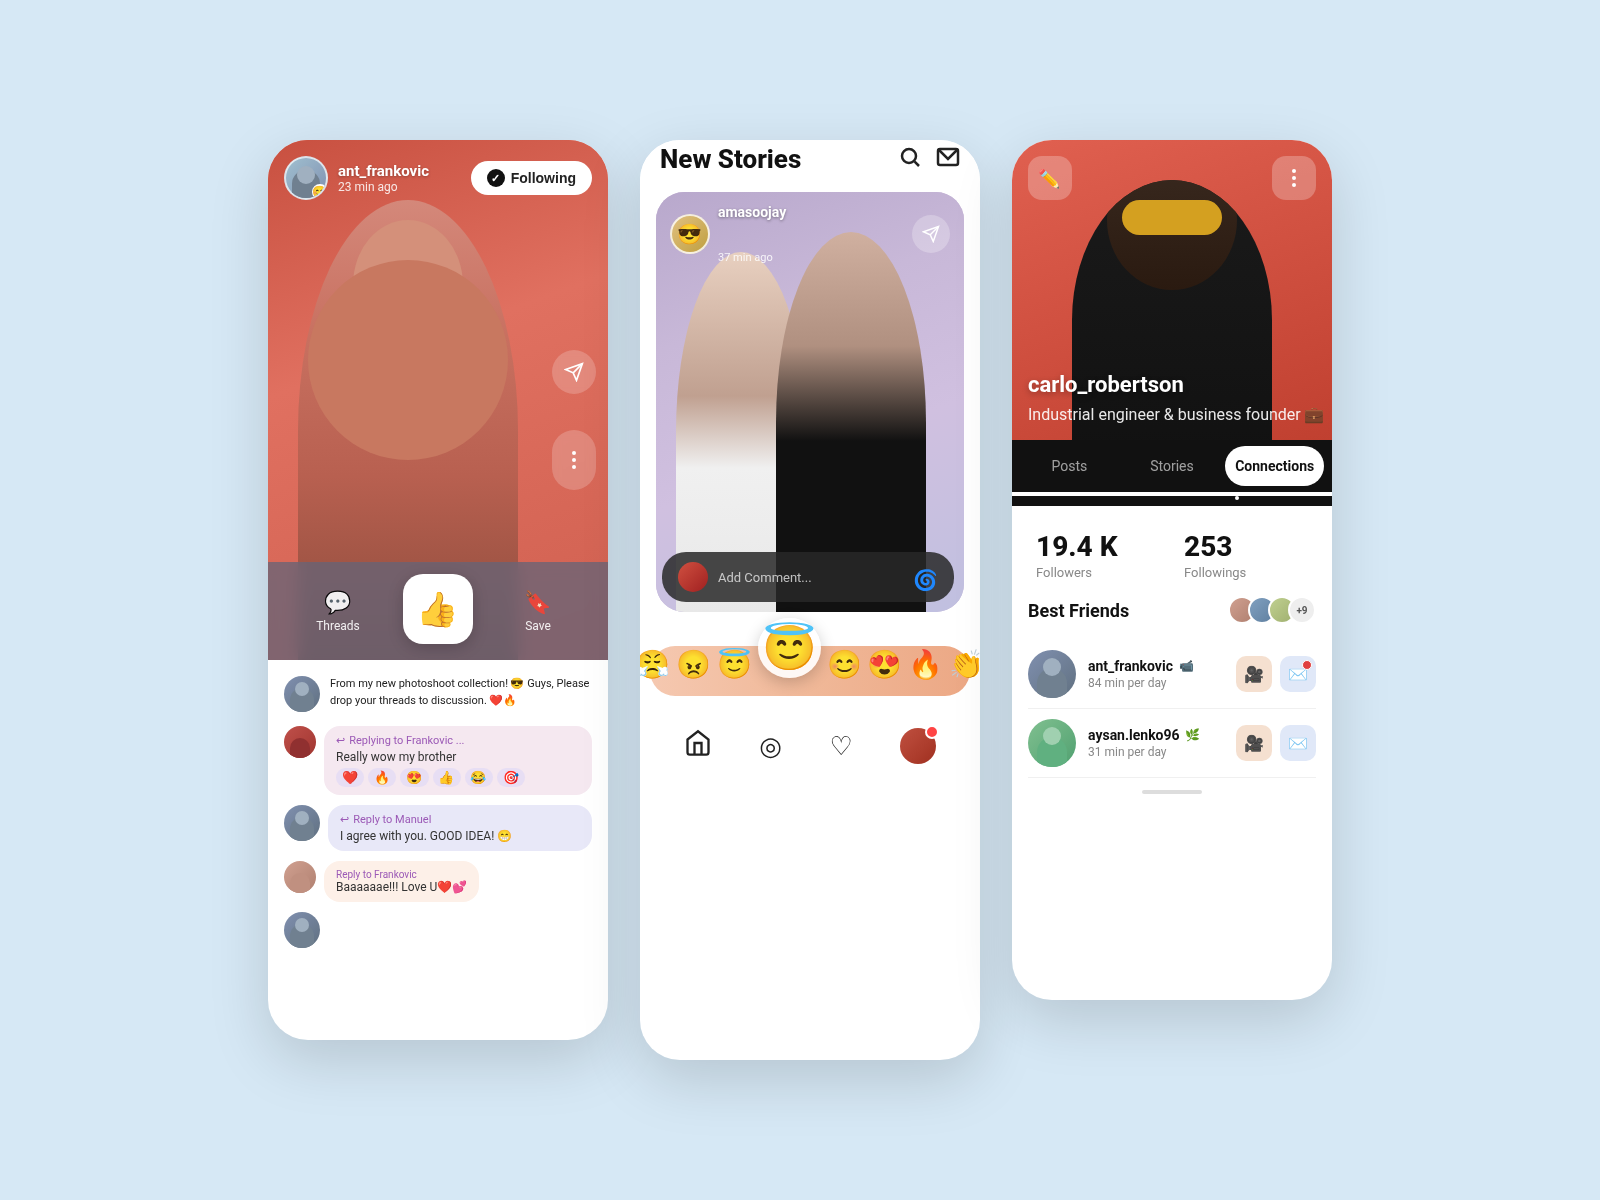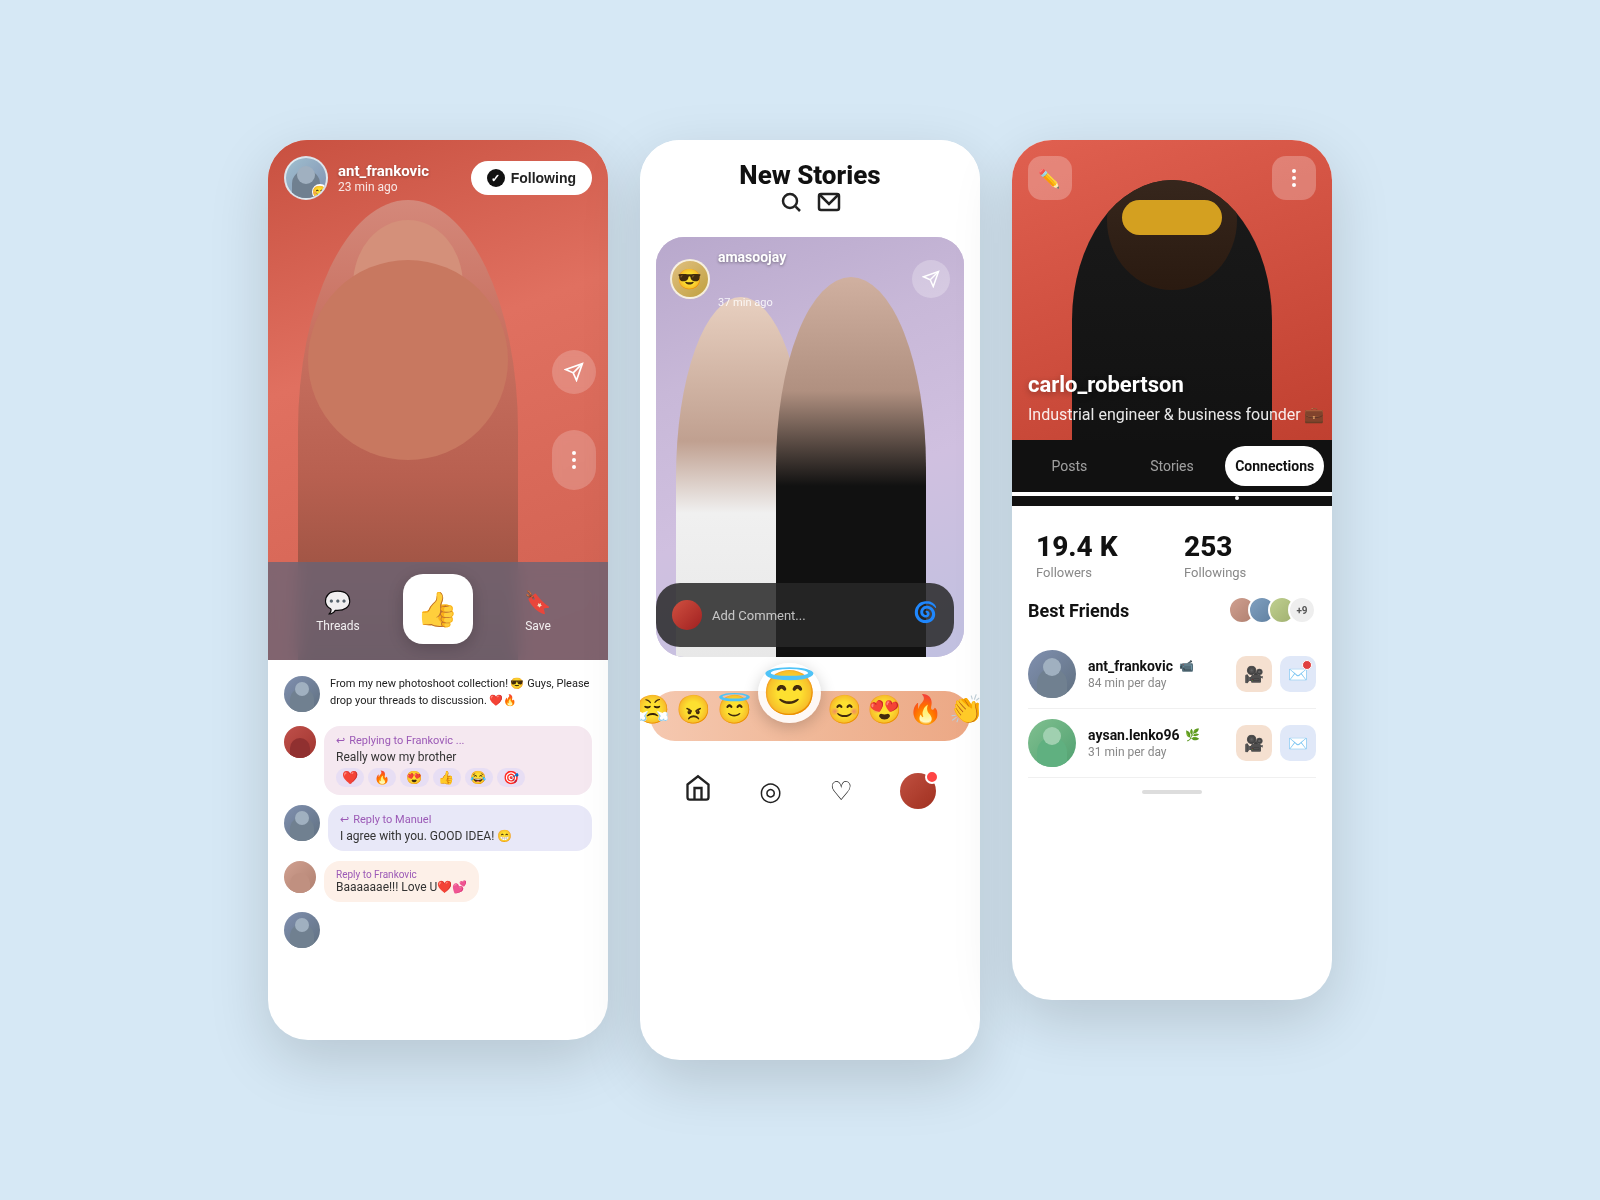--- a/index.html
+++ b/index.html
@@ -309,26 +309,25 @@
       content: ''; position: absolute;
       bottom: 0; left: 50%; transform: translateX(-50%);
       width: 20px; height: 20px;
       background: #c09080; border-radius: 50% 50% 0 0;
     }
     .small-text { font-size: 12px; color: #333; }
     .purple-text { color: #9b59b6; font-size: 10px; }
 
     
     .p2-header {
-      padding: 20px 20px 10px;
+      padding: 4px 20px 10px;
       display: flex;
       align-items: center;
       justify-content: space-between;
       background: #fff;
-      flex-direction: column;
     }
     .p2-title { font-size: 26px; font-weight: 800; color: #111; }
     .p2-header-icons { display: flex; gap: 14px; }
     .p2-icon { font-size: 22px; color: #222; cursor: pointer; }
 
     .p2-story-card {
       margin: 8px 16px;
       border-radius: 28px;
       overflow: hidden;
       position: relative;
@@ -378,25 +377,25 @@
     .p2-story-time { color: rgba(255,255,255,0.85); font-size: 11px; margin-top: 31px; }
     .p2-send-btn {
       width: 38px; height: 38px;
       background: rgba(255,255,255,0.25);
       border-radius: 50%;
       display: flex; align-items: center; justify-content: center;
       color: #fff; font-size: 16px;
     }
     .p2-comment-bar {
       position: absolute;
-      bottom: 10px; left: 0; right: 10px;
+      bottom: 10px; left: 6px; right: 10px;
       background: rgba(40,40,40,0.85);
       border-radius: 24px;
-      padding: 17px 16px;
-      display: flex; align-items: flex-start; justify-content: space-between;
+      padding: 10px 16px;
+      display: flex; align-items: flex-end; justify-content: space-between;
       z-index: 10;
     }
     .p2-comment-left { display: flex; align-items: center; gap: 10px; }
     .p2-comment-avatar {
       width: 30px; height: 30px;
       border-radius: 50%;
       background: linear-gradient(135deg, #d05040, #a02020);
     }
     .p2-comment-text { color: rgba(255,255,255,0.7); font-size: 13px; }
     .p2-comment-icon { color: #fff; font-size: 20px; }

